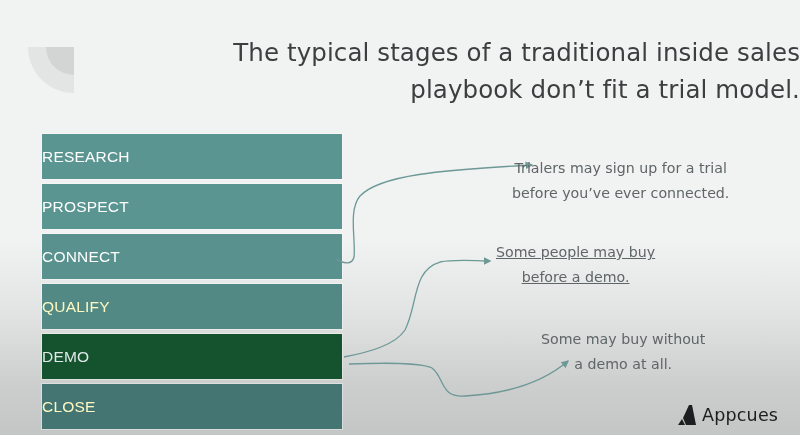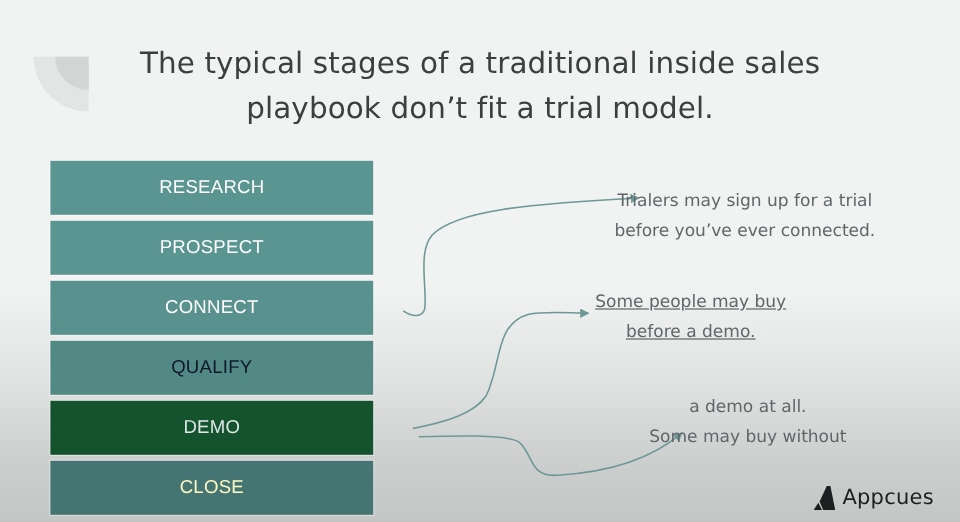--- a/index.html
+++ b/index.html
@@ -7,24 +7,24 @@
       width: 800px; height: 435px; overflow: hidden; position: relative;
       background: linear-gradient(180deg, #f1f2f2 0%, #f1f2f2 55%, #e2e3e3 72%, #cdcece 88%, #c4c5c5 100%);
       font-family: "DejaVu Sans", sans-serif;
     }
     .deco { position: absolute; left: 28px; top: 47px; width: 46px; height: 46px; }
     .title {
       position: absolute; left: 0; width: 800px; top: 34px;
       text-align: center; color: #3c3f40; font-size: 24.5px; line-height: 37px;
       font-family: "DejaVu Sans", sans-serif; letter-spacing: 0.1px;
     }
-    .title div { white-space: nowrap; }
+    .title div { white-space: nowrap; text-align: right; }
     .stage {
-      position: absolute; left: 42px; width: 269px; height: 45px;
-      display: flex; align-items: center; justify-content: center;
+      position: absolute; left: 42px; width: 300px; height: 45px;
+      display: flex; align-items: center; justify-content: flex-start;
       font-family: "Liberation Sans", sans-serif; font-size: 15.5px;
       letter-spacing: 0.2px;
       box-shadow: 0 0 0 1px rgba(255,255,255,0.35);
     }
     .annot {
       position: absolute; color: #5f6668; font-size: 14.2px; line-height: 25px;
       text-align: center; white-space: nowrap; font-family: "DejaVu Sans", sans-serif;
     }
     svg.arrows { position: absolute; left: 0; top: 0; width: 800px; height: 435px; }
     .logo { position: absolute; left: 678px; top: 405px; display: flex; align-items: center; }
@@ -46,21 +46,21 @@
 <div>
   <div class="stage" id="st0" style="top: 134px; background: rgb(90, 149, 145); color: rgb(255, 255, 255);">
       <span>RESEARCH</span>
     </div>
   <div class="stage" id="st1" style="top: 184px; background: rgb(90, 149, 145); color: rgb(255, 255, 255);">
       <span>PROSPECT</span>
     </div>
   <div class="stage" id="st2" style="top: 234px; background: rgb(88, 145, 141); color: rgb(255, 255, 255);">
       <span>CONNECT</span>
     </div>
-  <div class="stage" id="st3" style="top: 284px; background: rgb(82, 137, 133); color: #0f172a;">
+  <div class="stage" id="st3" style="top: 284px; background: rgb(82, 137, 133); color: #fef9c3;">
       <span>QUALIFY</span>
     </div>
   <div class="stage" id="st4" style="top: 334px; background: #14532d; color: rgb(223, 233, 232);">
       <span>DEMO</span>
     </div>
   <div class="stage" id="st5" style="top: 384px; background: rgb(69, 117, 114); color: #fef9c3;">
       <span>CLOSE</span>
     </div>
 </div>
 
@@ -80,22 +80,22 @@
 
 <div class="annot" style="left:512px; top:156px;">
   <div>Trialers may sign up for a trial</div>
   <div>before you’ve ever connected.</div>
 </div>
 <div class="annot" style="left:496px; top:240px;text-decoration:underline;">
   <div>Some people may buy</div>
   <div>before a demo.</div>
 </div>
 <div class="annot" style="left:541px; top:327px;">
+  <div>Some may buy without</div>
   <div>a demo at all.</div>
-  <div>Some may buy without</div>
 </div>
 
 <div class="logo">
   <svg width="18" height="20" viewBox="0 0 18 20">
     <path d="M11 0 L14 0 L18 20 L8 20 L5 13 Z" fill="#1c1e1f"></path>
     <path d="M0 20 L4 14 L7 20 Z" fill="#1c1e1f"></path>
   </svg>
   <span class="logo-text">Appcues</span>
 </div>
 

